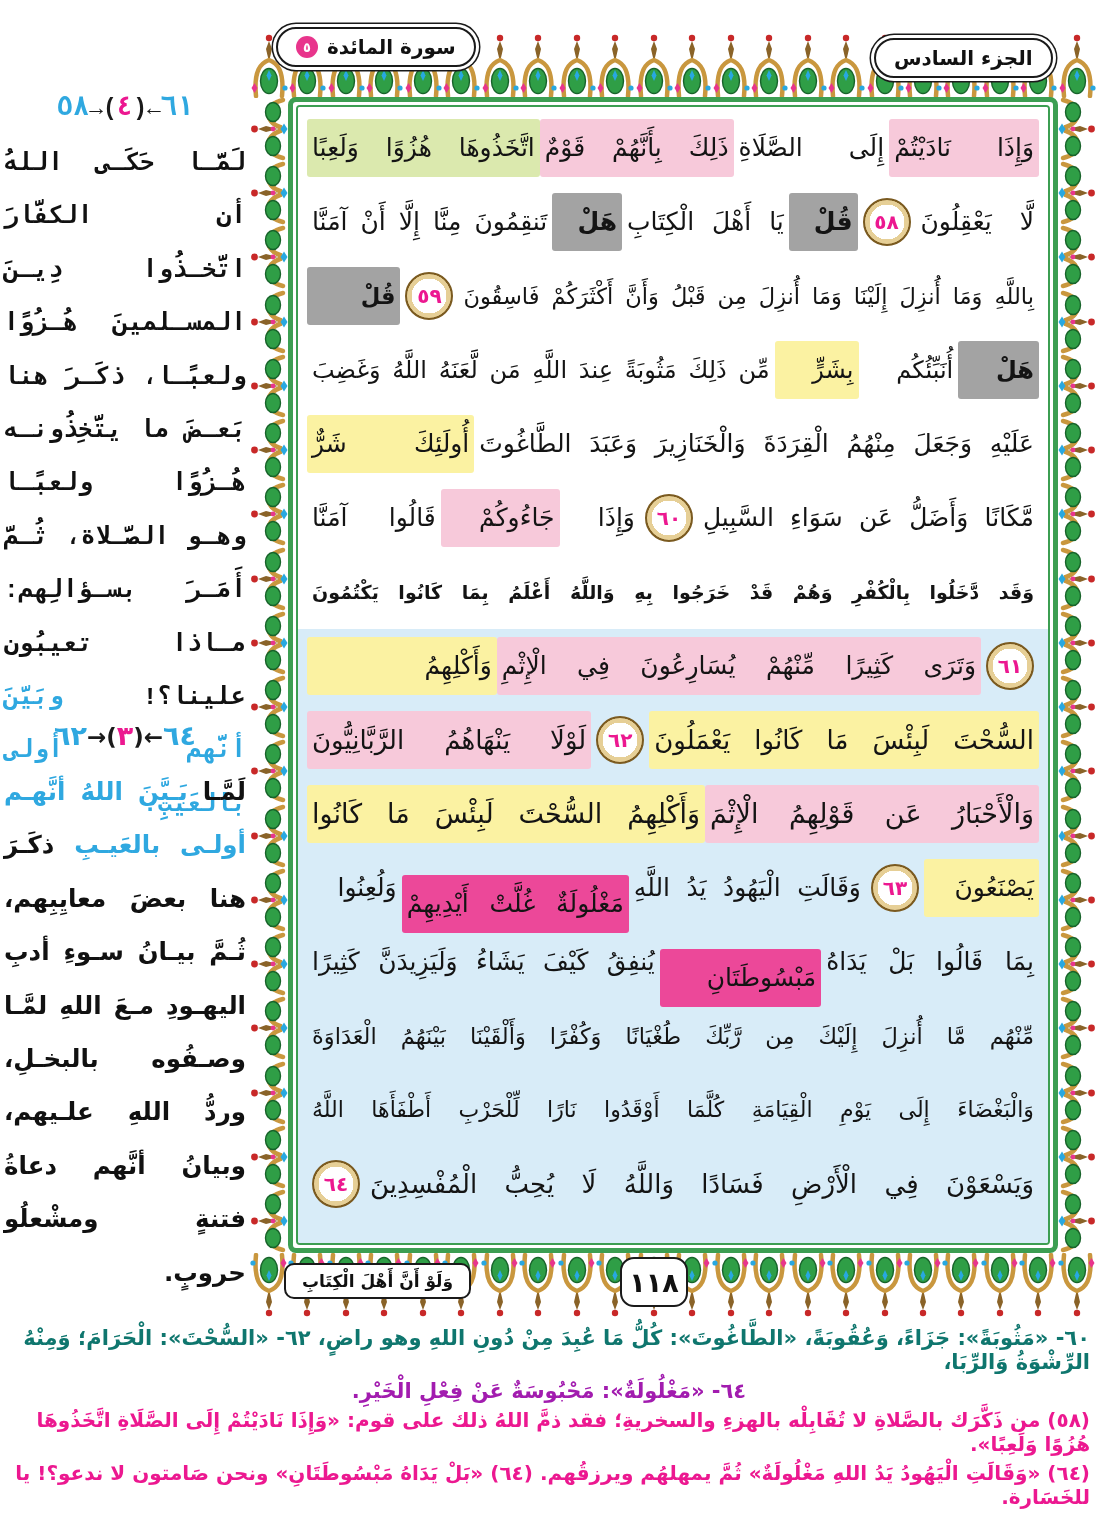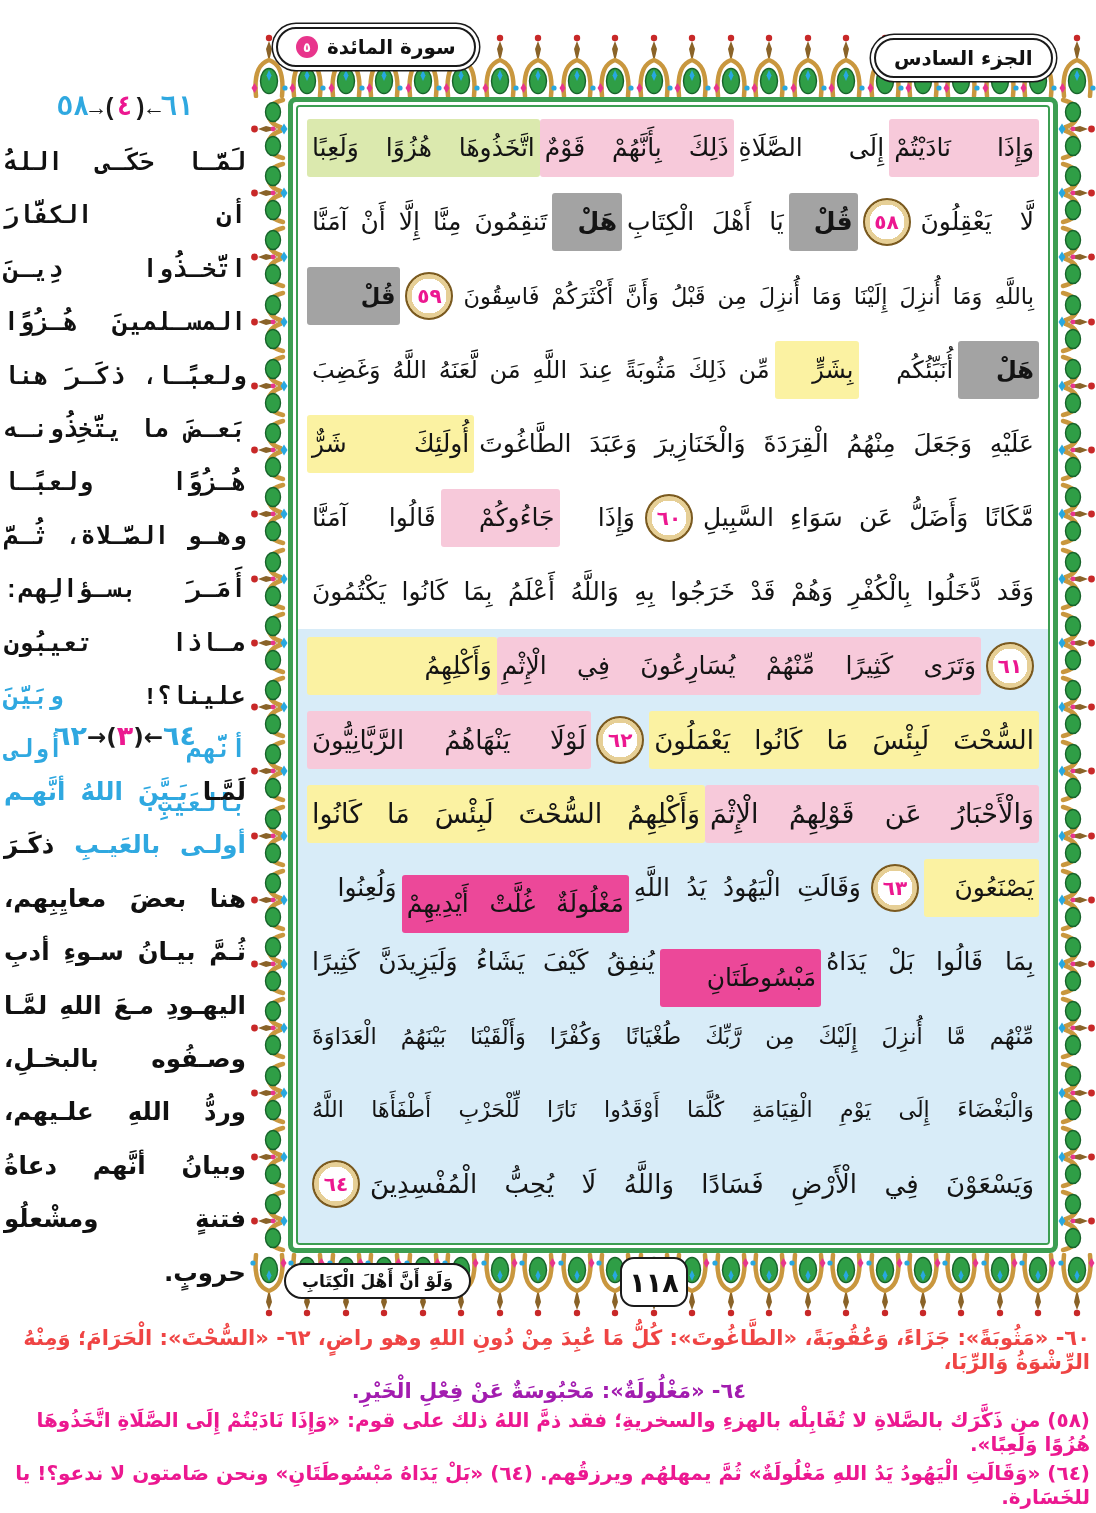--- a/index.html
+++ b/index.html
@@ -48,21 +48,21 @@
   .bg-yellow{background:#fbf2a2;}
   .bg-gray{background:#ec4899;margin-top:32px;}
   .verse{
     flex:0 0 auto;width:48px;height:48px;margin:0 5px;border-radius:50%;
     background:radial-gradient(circle,#ffffff 0 56%,#e6cf96 56% 71%,#a97f2f 71% 82%,#f7eed8 82% 100%);
     border:2px solid #7a5a20;color:#ec1890;font-size:20px;font-weight:bold;
     display:flex;align-items:center;justify-content:center;box-sizing:border-box;
   }
   #upper-lines .qline:nth-child(3){font-size:22.5px;}
   #upper-lines .qline:nth-child(4){font-size:24px;}
-  #upper-lines .qline:nth-child(7){font-size:25px;}
+  #upper-lines .qline:nth-child(7){font-size:19px;font-weight:bold;}
   #lower-lines .qline:nth-child(2){font-size:26px;}
   #lower-lines .qline:nth-child(3){font-size:27px;}
   #lower-lines .qline:nth-child(6){font-size:22.5px;}
   #lower-lines .qline:nth-child(7){font-size:22px;}
   #lower-lines .qline:nth-child(8){font-size:26px;}
   
   .cartouche{
     position:absolute;background:#fff;border:2px solid #1a1a1a;border-radius:26px;
     box-shadow:0 0 0 3px #fff,0 0 0 4.5px #1a1a1a;
     padding:6px 18px;font-weight:bold;font-size:20px;color:#111;z-index:6;
@@ -71,27 +71,27 @@
   #cart-right{left:874px;top:27px;margin-top:11px;}
   #cart-left{left:276px;top:27px;}
   .badge5{width:22px;height:22px;border-radius:50%;background:#e8358c;color:#fff;font-size:13px;
     display:flex;align-items:center;justify-content:center;flex:0 0 auto;}
   #page-badge{
     position:absolute;left:620px;top:1257px;width:64px;height:46px;background:#fff;
     border:2px solid #1a1a1a;border-radius:14px;display:flex;align-items:center;justify-content:center;
     font-size:27px;font-weight:bold;color:#111;z-index:6;
   }
   #catchword{
-    position:absolute;left:284px;top:1263px;background:#fff;border:2px solid #1a1a1a;border-radius:18px;
+    position:absolute;left:284px;top:1263px;background:#fff;border:2px solid #1a1a1a;border-radius:10px;
     padding:6px 16px;font-size:17px;font-weight:bold;color:#111;z-index:6;white-space:nowrap;
   }
   
   .footer{position:absolute;left:8px;top:1326px;width:1082px;direction:rtl;font-weight:bold;z-index:4;}
   .f-line{margin:0 0 5px 0;}
-  .f-teal{color:#ef4444;font-size:21px;text-align:right;}
+  .f-teal{color:#0f766e;font-size:21px;text-align:right;}
   .f-teal-center{color:#a21caf;font-size:21px;text-align:center;}
   .f-mag{color:#ec1890;font-size:20px;text-align:right;}
 </style>
 </head>
 <body>
 
 <div class="margin-col">
   <div class="note note1">
     <div class="note-header">
       <span class="nblue">٦١</span><span class="nblk">←</span><span class="nblk">(</span><span class="nmag">٤</span><span class="nblk">)</span><span class="nblk">→</span><span class="nblue">٥٨</span>

